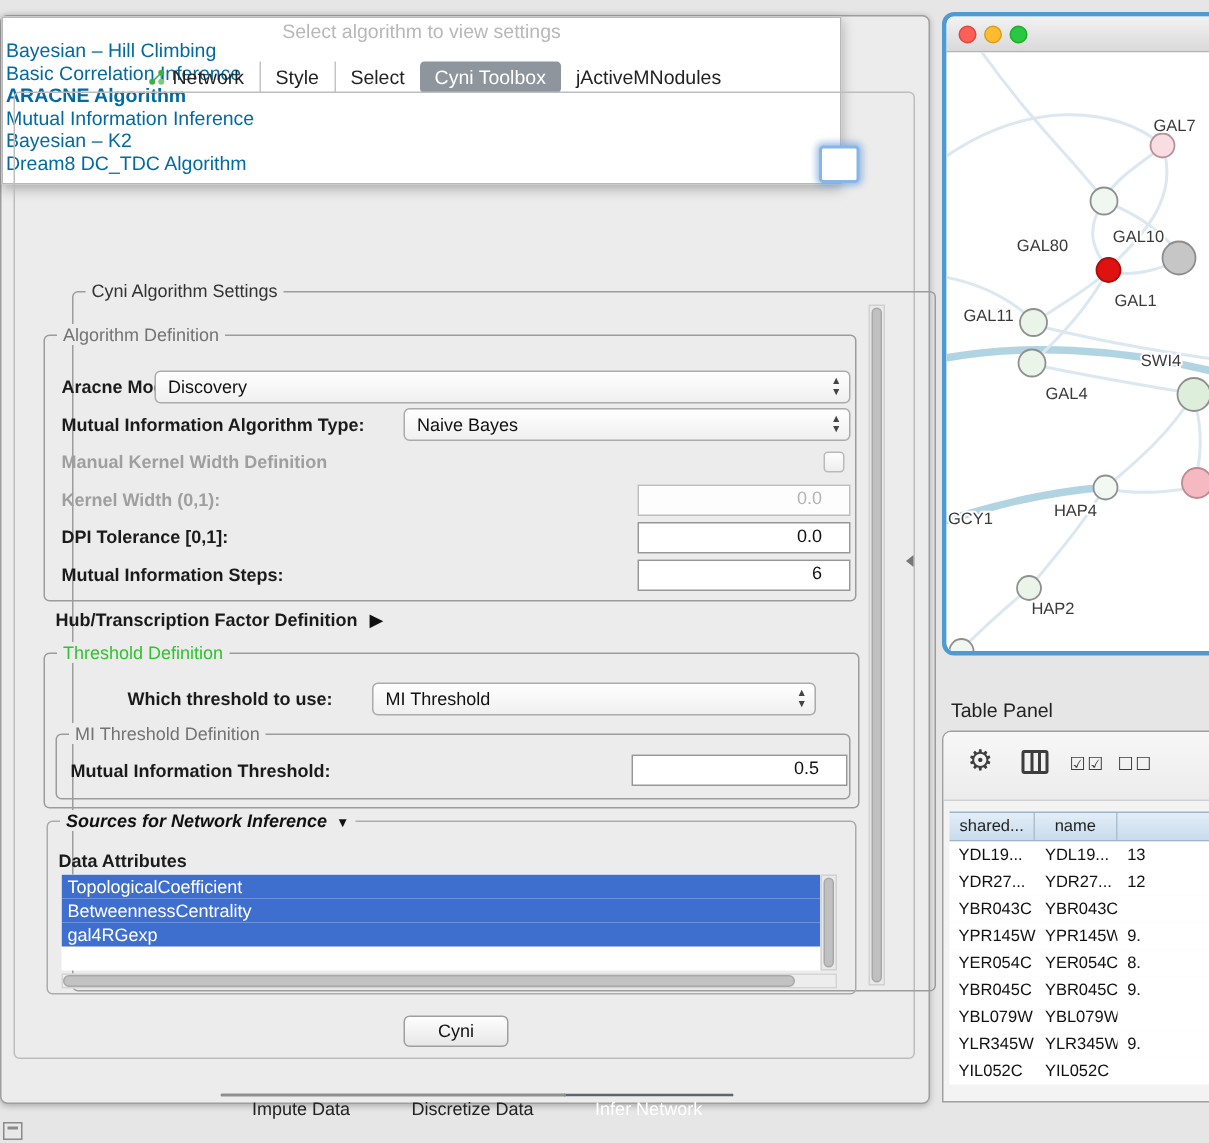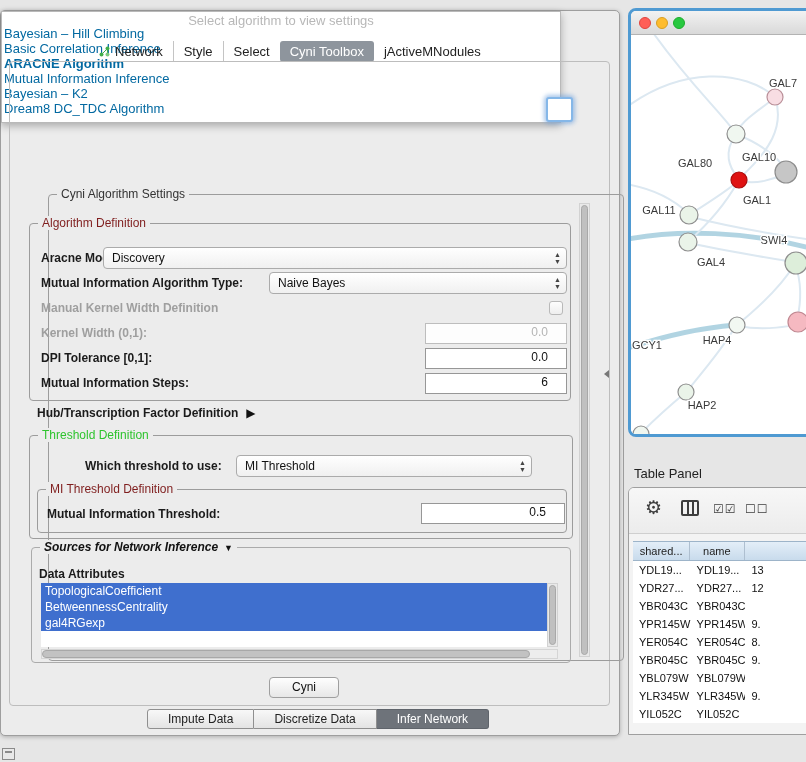--- a/index.html
+++ b/index.html
@@ -31,21 +31,21 @@
     box-shadow:0 3px 8px rgba(0,0,0,.28); z-index:40; font-size:13px; }
   .popup-placeholder { text-align:center; color:#b8b8b8; padding-top:2px; height:14px; line-height:13px; }
   .popup-item { height:15px; line-height:15px; padding-left:2px; color:#0369a1; white-space:nowrap; }
   .popup-item.selected { font-weight:bold; }
   .focus-spinner { left:545px; top:86px; width:27px; height:25px; background:#fff; border:2px solid #85b7e8;
     border-radius:3px; box-shadow:0 0 4px 2px rgba(110,160,220,.6); z-index:50; }
 
   
   .groupbox { position:absolute; border:1px solid #9c9c9c; border-radius:4px; }
   .groupbox-title { position:absolute; top:-8px; left:8px; background:#ececec; padding:0 4px; font-size:12px; color:#333; white-space:nowrap; }
-  .title-blue { color:#7f1d1d; }
+  .title-blue { color:#737373; }
   .title-green { color:#2ec42e; }
   .gb-settings { left:16px; top:183px; width:576px; height:467px;margin-left:31px; }
   .gb-algdef   { left:28px; top:212px; width:542px; height:178px; }
   .gb-thresh   { left:28px; top:424px; width:544px; height:104px; }
   .gb-mithresh { left:36px; top:478px; width:530px; height:44px; }
   .gb-sources  { left:30px; top:536px; width:540px; height:116px; border-color:#ababab; }
   .sources-title::after { content:"▼"; font-size:9px; margin-left:6px; color:#111; }
 
   .flabel { position:absolute; font-size:12px; font-weight:bold; color:#1b1b1b; white-space:nowrap; }
   .flabel.disabled { color:#9f9f9f; }
@@ -74,21 +74,21 @@
   .outer-vscroll { left:578px; top:192px; width:11px; height:454px; }
   .hscroll { position:absolute; left:40px; top:638px; width:517px; height:10px; background:#ededed; border:1px solid #d5d5d5; }
   .hthumb { position:absolute; top:0; left:0; width:488px; height:8px; background:#c2c2c2; border:1px solid #a8a8a8; border-radius:4px; }
 
   .apply-btn { position:absolute; left:268px; top:666px; width:70px; height:21px; border:1px solid #9f9f9f; border-radius:4px;
     background:linear-gradient(#fefefe,#e7e7e7); font-size:12px; text-align:center; line-height:19px; color:#111;
     font-family:inherit; }
 
   .bottom-tabs { position:absolute; left:146px; top:698px; height:20px; display:flex; font-size:12px; }
   .btab { padding:0 20px; line-height:18px; border:1px solid #8f8f8f; border-left:none;
-    background:linear-gradient(#f8f8f8,#e3e3e3); color:#222; white-space:nowrap; }
+    background:linear-gradient(#f8f8f8,#e3e3e3); color:#222; white-space:nowrap;margin-top:20px; }
   .btab:first-child { border-left:1px solid #8f8f8f; border-radius:3px 0 0 3px; }
   .btab:last-child { border-radius:0 3px 3px 0; }
   .btab.active { background:#6e737a; color:#fff; border-color:#5f646b; }
 
   .split-arrow { left:604px; top:370px; width:0; height:0; border-top:4px solid transparent; border-bottom:4px solid transparent;
     border-right:5px solid #777; }
 
   
   .net-window { left:628px; top:8px; width:190px; height:429px; border:3px solid #4f9ad2; border-radius:8px;
     background:#fff; overflow:hidden; z-index:5; }
@@ -192,21 +192,21 @@
 
     <span class="flabel" style="left:40px; top:365px;">Mutual Information Steps:</span>
     <div class="tfield" style="left:424px; top:362px; width:142px;">6</div>
 
     <span class="flabel hub-label" style="left:36px; top:395px;">Hub/Transcription Factor Definition</span>
 
     <div class="groupbox gb-thresh">
       <span class="groupbox-title title-green">Threshold Definition</span>
     </div>
     <span class="flabel" style="left:84px; top:448px;">Which threshold to use:</span>
-    <div class="combo" style="left:235px; top:444px; width:296px;">
+    <div class="combo" style="left:247px; top:444px; width:296px;">
       <span>MI Threshold</span>
       <span class="combo-arrows"></span>
     </div>
 
     <div class="groupbox gb-mithresh">
       <span class="groupbox-title title-blue">MI Threshold Definition</span>
     </div>
     <span class="flabel" style="left:46px; top:496px;">Mutual Information Threshold:</span>
     <div class="tfield" style="left:420px; top:492px; width:144px;">0.5</div>
 

